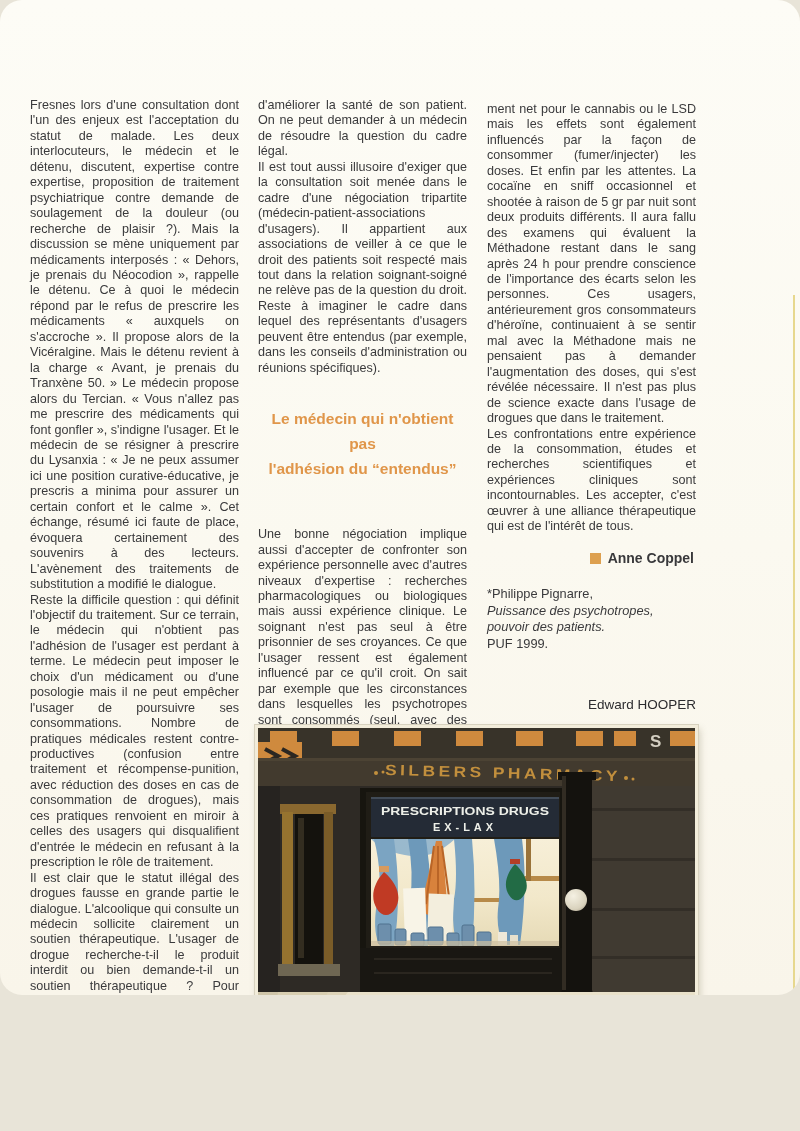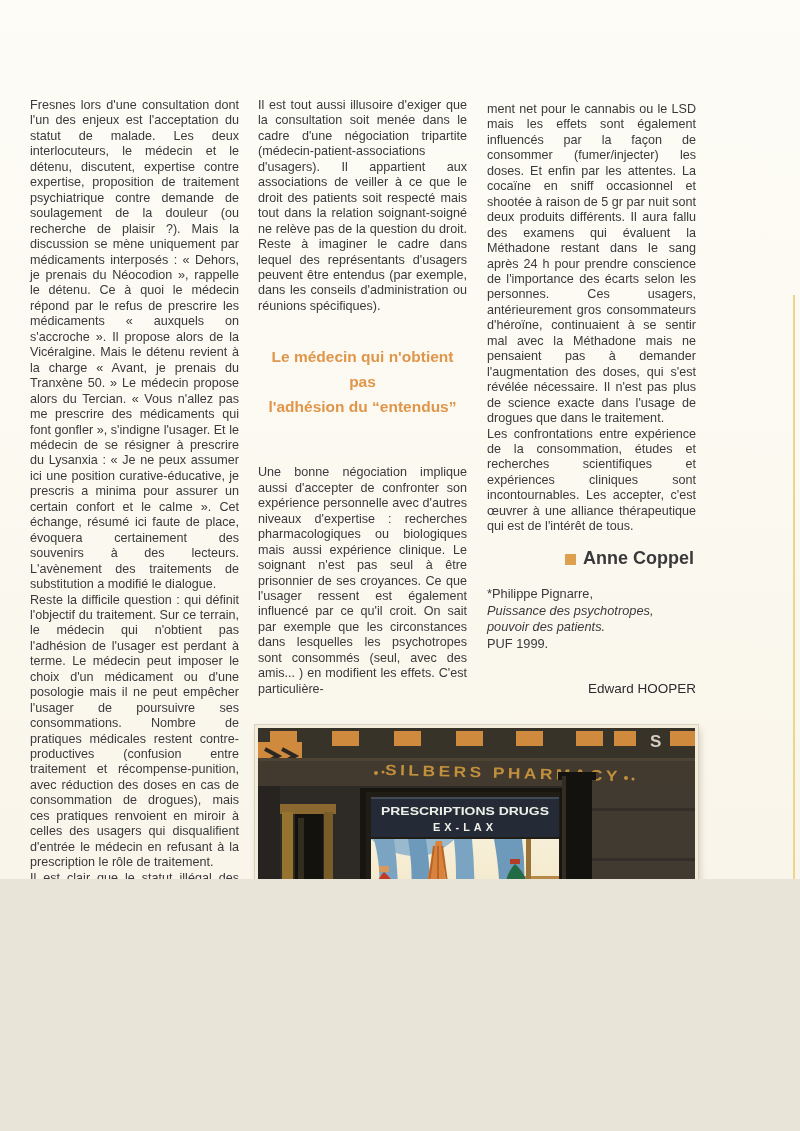--- a/index.html
+++ b/index.html
@@ -1,35 +1,36 @@
 <!DOCTYPE html>
 <html lang="fr"><head>
 <meta charset="utf-8">
 <style>
   html,body{margin:0;padding:0;}
   body{background:#e8e4d8;font-family:"Liberation Sans",sans-serif;}
   .page{
-    position:relative;width:800px;height:879px;overflow:hidden;
+    position:relative;width:800px;height:995px;overflow:hidden;
     background:linear-gradient(180deg,#fdfcf6 0%,#fbf9f0 55%,#f9f5ea 100%);
+    border-radius:22px;
   }
   .col{position:absolute;width:209px;font-size:12.6px;line-height:15.45px;
        text-align:justify;color:#3a3a3c;}
   .col p{margin:0;}
   .col1{left:30px;top:98px;}
   .col2{left:258px;top:98px;}
   .col3{left:487px;top:102px;}
   .pullquote{margin:30px 0 46px;text-align:center;color:#e0964a;font-weight:bold;
              font-size:15.5px;line-height:25px;}
-  .byline{margin-top:16px;text-align:right;font-weight:bold;font-size:18px;
+  .byline{margin-top:16px;text-align:right;font-weight:bold;font-size:14px;
           color:#39393b;padding-right:2px;}
   .byline-square{display:inline-block;width:11px;height:11px;background:#dda04f;
                  margin-right:7px;vertical-align:-1px;}
   .footnote{margin-top:20px;font-size:12.8px;line-height:16.5px;text-align:left;}
   .footnote .it{font-style:italic;}
-  .caption{position:absolute;top:681px;right:104px;font-size:13.5px;color:#2c2c2f;}
+  .caption{position:absolute;top:697px;right:104px;font-size:13.5px;color:#2c2c2f;}
   .painting{position:absolute;left:255px;top:725px;width:437px;height:340px;
             border:3px solid #f2ecda;
             box-shadow:0 0 0 1px #d8d2bf, 2px 4px 7px rgba(110,100,70,.28);}
   .painting svg{display:block;}
   svg text{font-family:"Liberation Sans",sans-serif;}
   .logo{position:absolute;left:498px;top:1074px;width:196px;text-align:right;
         font-size:23px;font-weight:bold;font-style:italic;color:#d08a2c;
         letter-spacing:.5px;transform:scaleY(1.1);}
   .logo-dot{position:absolute;top:0px;right:27px;width:4px;height:4px;
             border-radius:50%;background:#d08a2c;}
@@ -41,20 +42,21 @@
 
 <div class="page">
 
   <div class="col col1">
     <p>Fresnes lors d'une consultation dont l'un des enjeux est l'acceptation du statut de malade. Les deux interlocuteurs, le médecin et le détenu, discutent, expertise contre expertise, proposition de traitement psychiatrique contre demande de soulagement de la douleur (ou recherche de plaisir ?). Mais la discussion se mène uniquement par médicaments interposés : « Dehors, je prenais du Néocodion », rappelle le détenu. Ce à quoi le médecin répond par le refus de prescrire les médicaments « auxquels on s'accroche ». Il propose alors de la Vicéralgine. Mais le détenu revient à la charge « Avant, je prenais du Tranxène 50. » Le médecin propose alors du Tercian. « Vous n'allez pas me prescrire des médicaments qui font gonfler », s'indigne l'usager. Et le médecin de se résigner à prescrire du Lysanxia : « Je ne peux assumer ici une position curative-éducative, je prescris a minima pour assurer un certain confort et le calme ». Cet échange, résumé ici faute de place, évoquera certainement des souvenirs à des lecteurs. L'avènement des traitements de substitution a modifié le dialogue.</p>
     <p>Reste la difficile question : qui définit l'objectif du traitement. Sur ce terrain, le médecin qui n'obtient pas l'adhésion de l'usager est perdant à terme. Le médecin peut imposer le choix d'un médicament ou d'une posologie mais il ne peut empêcher l'usager de poursuivre ses consommations. Nombre de pratiques médicales restent contre-productives (confusion entre traitement et récompense-punition, avec réduction des doses en cas de consommation de drogues), mais ces pratiques renvoient en miroir à celles des usagers qui disqualifient d'entrée le médecin en refusant à la prescription le rôle de traitement.</p>
     <p>Il est clair que le statut illégal des drogues fausse en grande partie le dialogue. L'alcoolique qui consulte un médecin sollicite clairement un soutien thérapeutique. L'usager de drogue recherche-t-il le produit interdit ou bien demande-t-il un soutien thérapeutique ? Pour certains, la réponse est claire dans un sens ou dans un autre mais l'ambivalence est relativement fréquente (c'est également vrai pour celui qui a des problèmes d'alcool) et le bon thérapeute accepte de travailler avec cette ambivalence. Quoi qu'il en soit, aller voir un médecin, c'est, au moins lui reconnaître le désir</p>
   </div>
 
   <div class="col col2">
+    <p>d'améliorer la santé de son patient. On ne peut demander à un médecin de résoudre la question du cadre légal.</p>
     <p>Il est tout aussi illusoire d'exiger que la consultation soit menée dans le cadre d'une négociation tripartite (médecin-patient-associations d'usagers). Il appartient aux associations de veiller à ce que le droit des patients soit respecté mais tout dans la relation soignant-soigné ne relève pas de la question du droit. Reste à imaginer le cadre dans lequel des représentants d'usagers peuvent être entendus (par exemple, dans les conseils d'administration ou réunions spécifiques).</p>
     <div class="pullquote">
       <div>Le médecin qui n'obtient pas</div>
       <div>l'adhésion du “entendus”</div>
     </div>
     <p>Une bonne négociation implique aussi d'accepter de confronter son expérience personnelle avec d'autres niveaux d'expertise : recherches pharmacologiques ou biologiques mais aussi expérience clinique. Le soignant n'est pas seul à être prisonnier de ses croyances. Ce que l'usager ressent est également influencé par ce qu'il croit. On sait par exemple que les circonstances dans lesquelles les psychotropes sont consommés (seul, avec des amis... ) en modifient les effets. C'est particulière-</p>
   </div>
 
   <div class="col col3">
     <p>ment net pour le cannabis ou le LSD mais les effets sont également influencés par la façon de consommer (fumer/injecter) les doses. Et enfin par les attentes. La cocaïne en sniff occasionnel et shootée à raison de 5 gr par nuit sont deux produits différents. Il aura fallu des examens qui évaluent la Méthadone restant dans le sang après 24 h pour prendre conscience de l'importance des écarts selon les personnes. Ces usagers, antérieurement gros consommateurs d'héroïne, continuaient à se sentir mal avec la Méthadone mais ne pensaient pas à demander l'augmentation des doses, qui s'est révélée nécessaire. Il n'est pas plus de science exacte dans l'usage de drogues que dans le traitement.</p>

